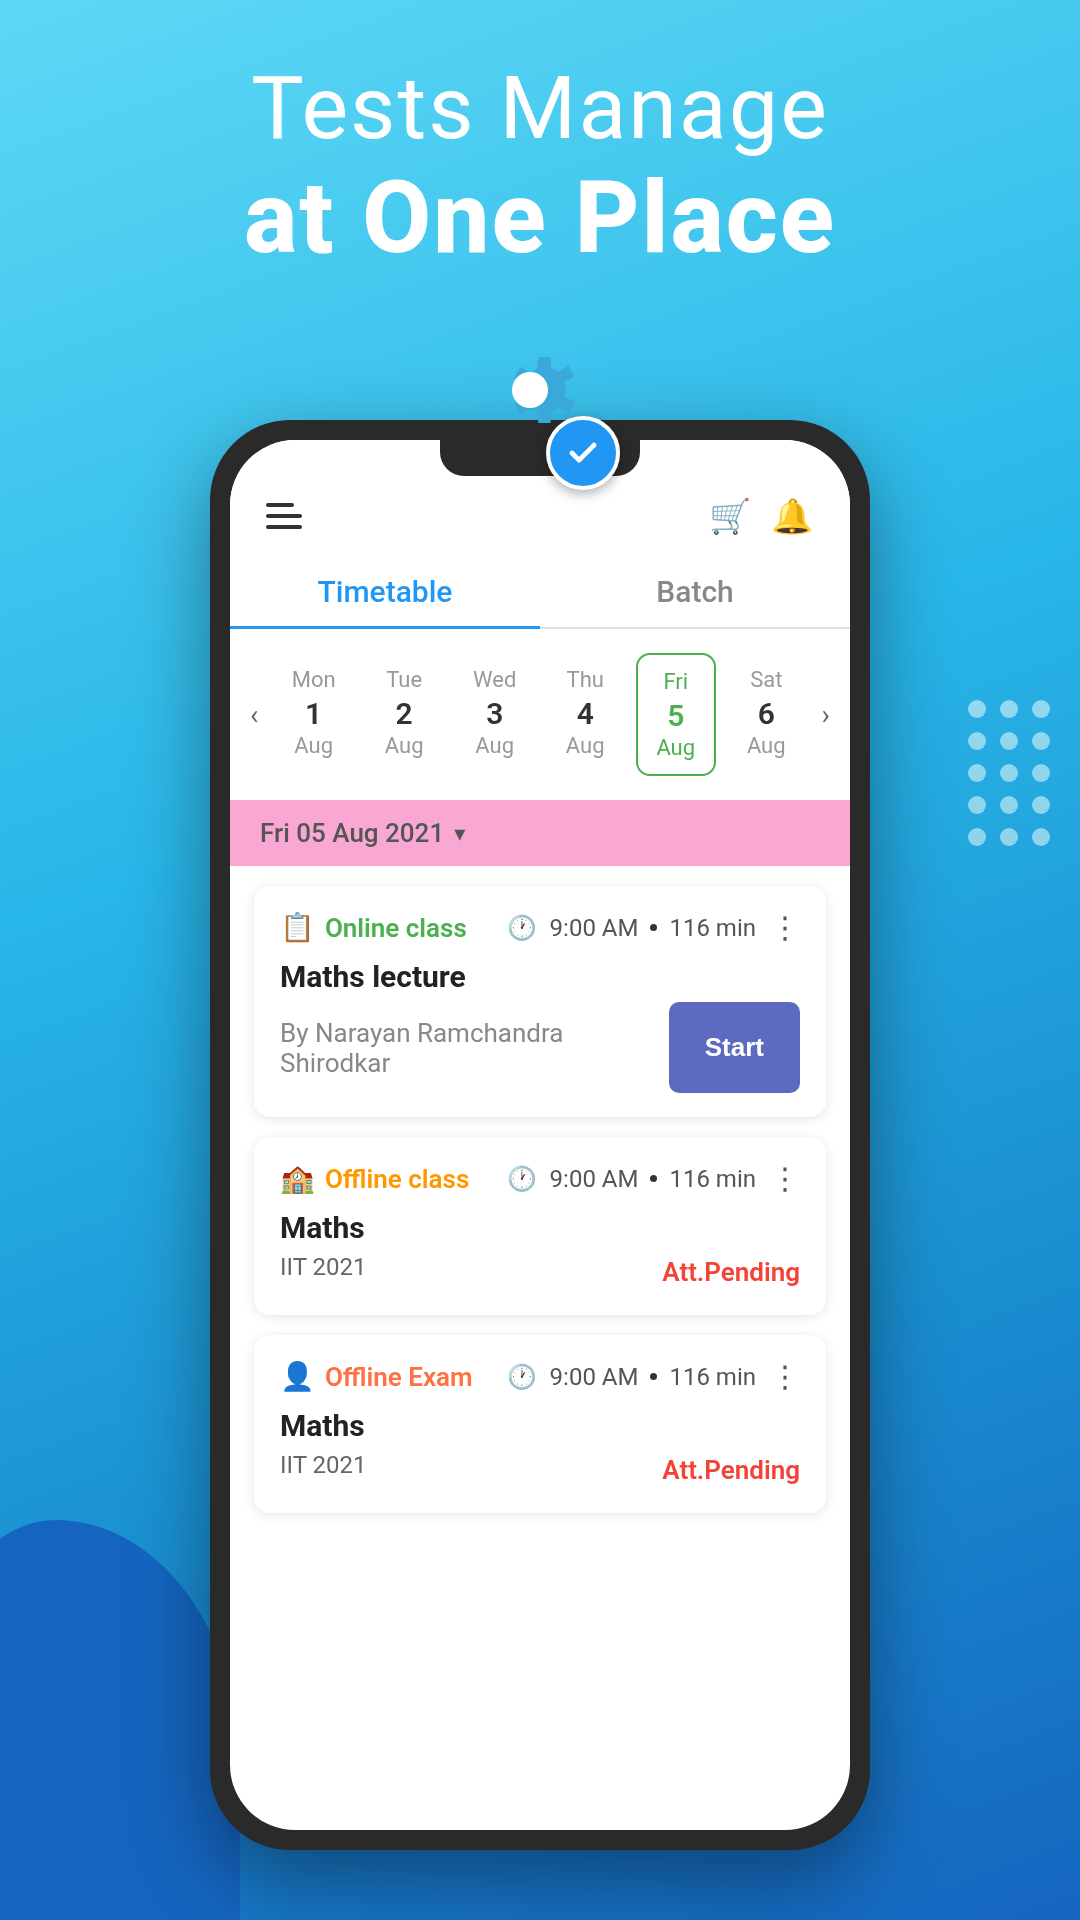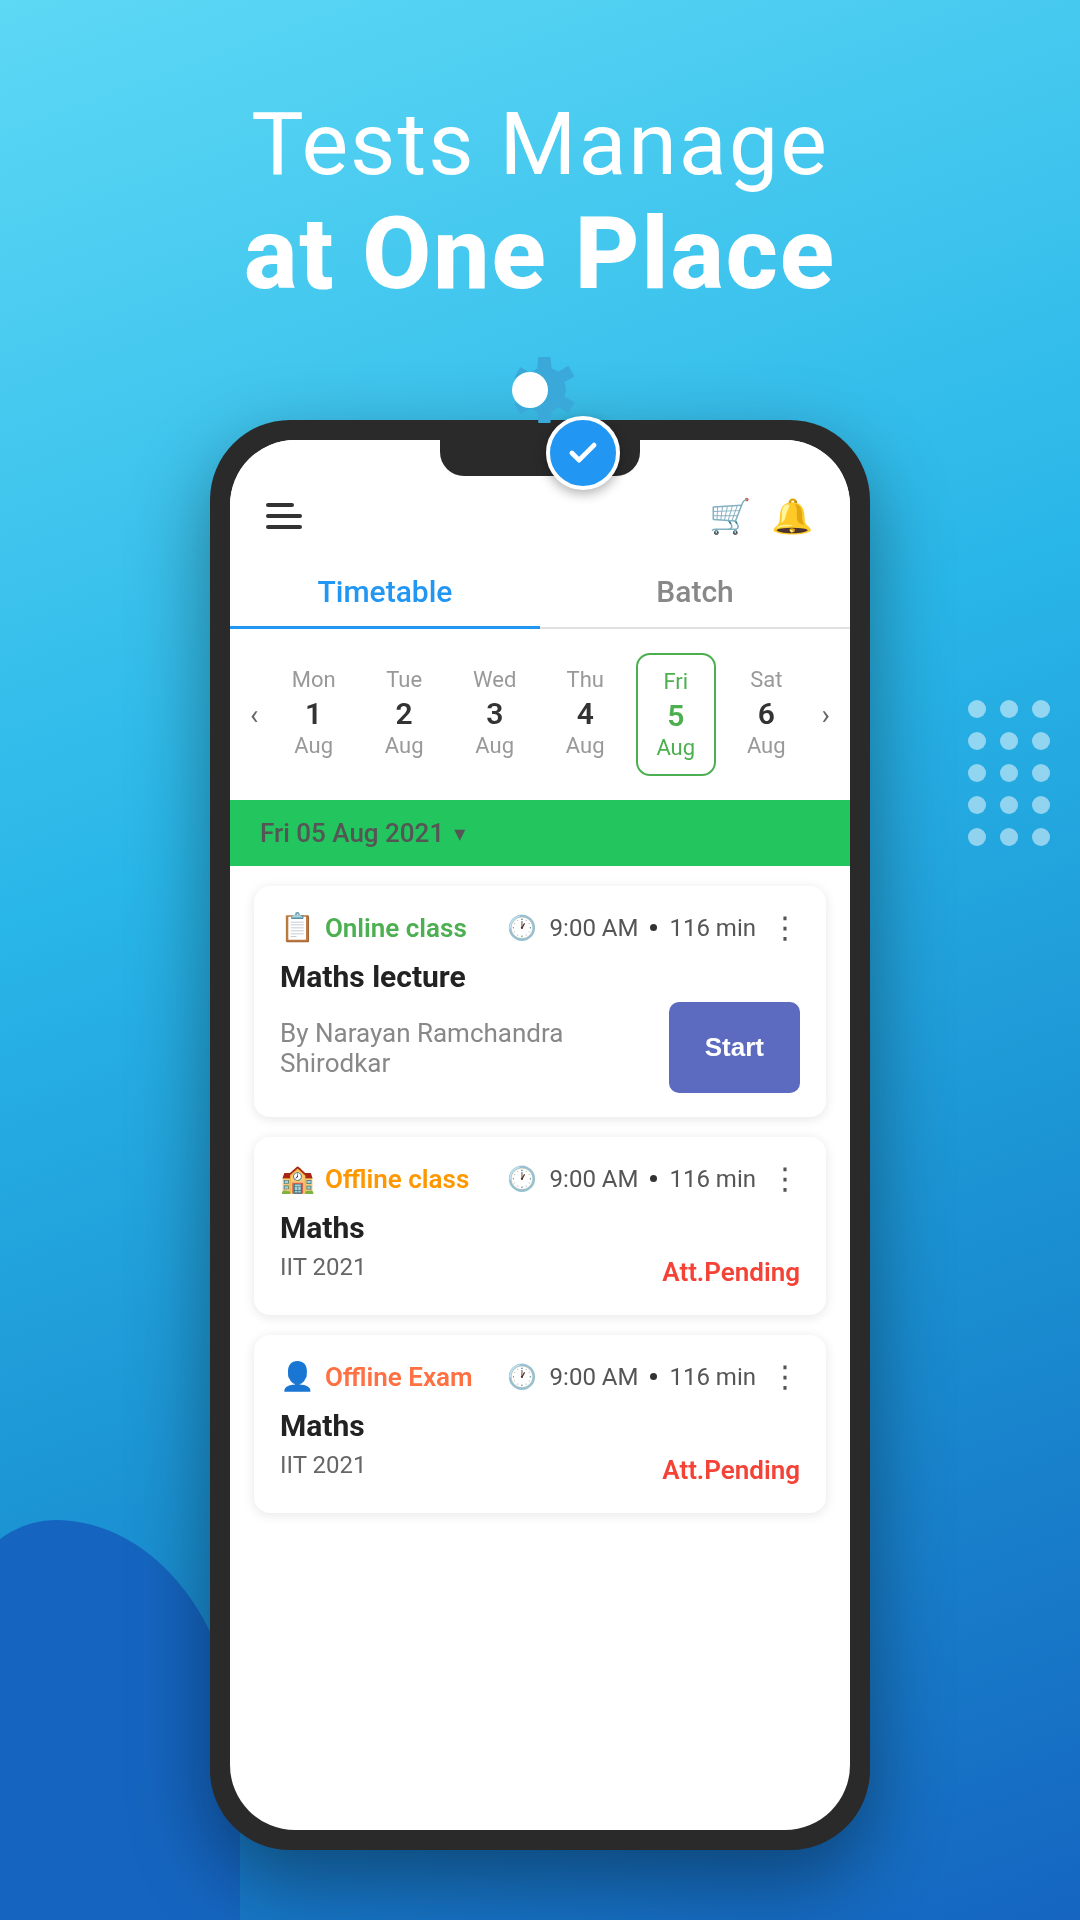--- a/index.html
+++ b/index.html
@@ -10,21 +10,21 @@
       height: 1920px;
       overflow: hidden;
       font-family: -apple-system, BlinkMacSystemFont, 'Segoe UI', Roboto, sans-serif;
       background: linear-gradient(160deg, #5dd8f5 0%, #29b6e8 40%, #1a8fd1 70%, #1565c0 100%);
       position: relative;
     }
 
     
     .hero-text {
       text-align: center;
-      padding-top: 92px;
+      padding-top: 56px;
       color: white;
       position: relative;
       z-index: 2;
     }
     .hero-text .line1 {
       font-size: 88px;
       font-weight: 400;
       letter-spacing: 2px;
     }
     .hero-text .line2 {
@@ -281,21 +281,21 @@
 
     .cal-day .day-month {
       font-size: 22px;
       color: #999;
       margin-top: 2px;
     }
     .cal-day.active .day-month { color: #4caf50; }
 
     
     .date-header {
-      background: #22c55e;
+      background: #f9a8d4;
       padding: 18px 30px;
       display: flex;
       align-items: center;
       gap: 10px;
     }
     .date-header span {
       font-size: 26px;
       color: #555;
       font-weight: 500;
     }

